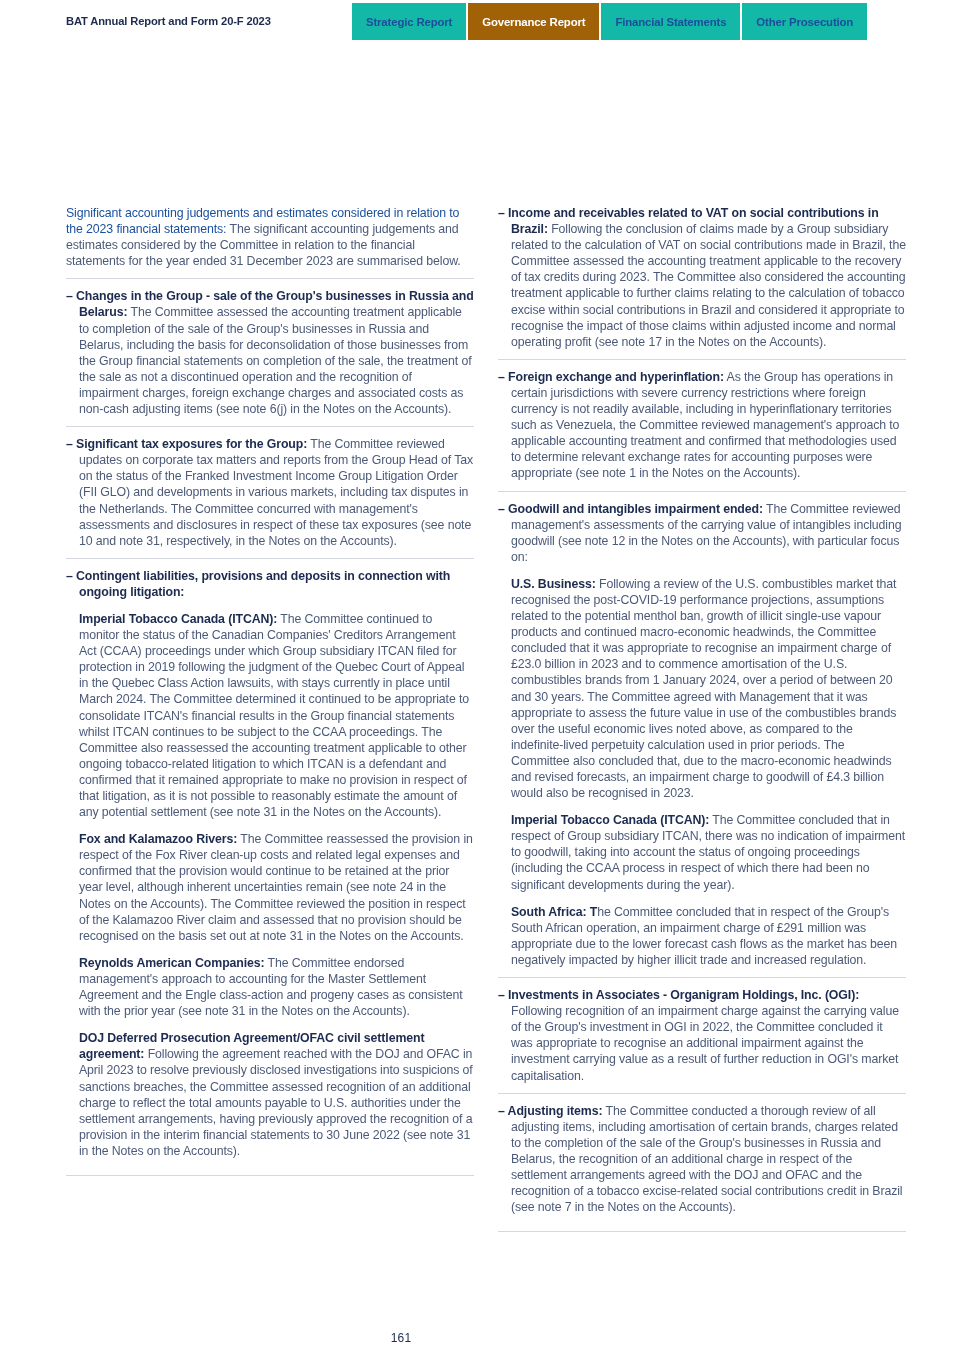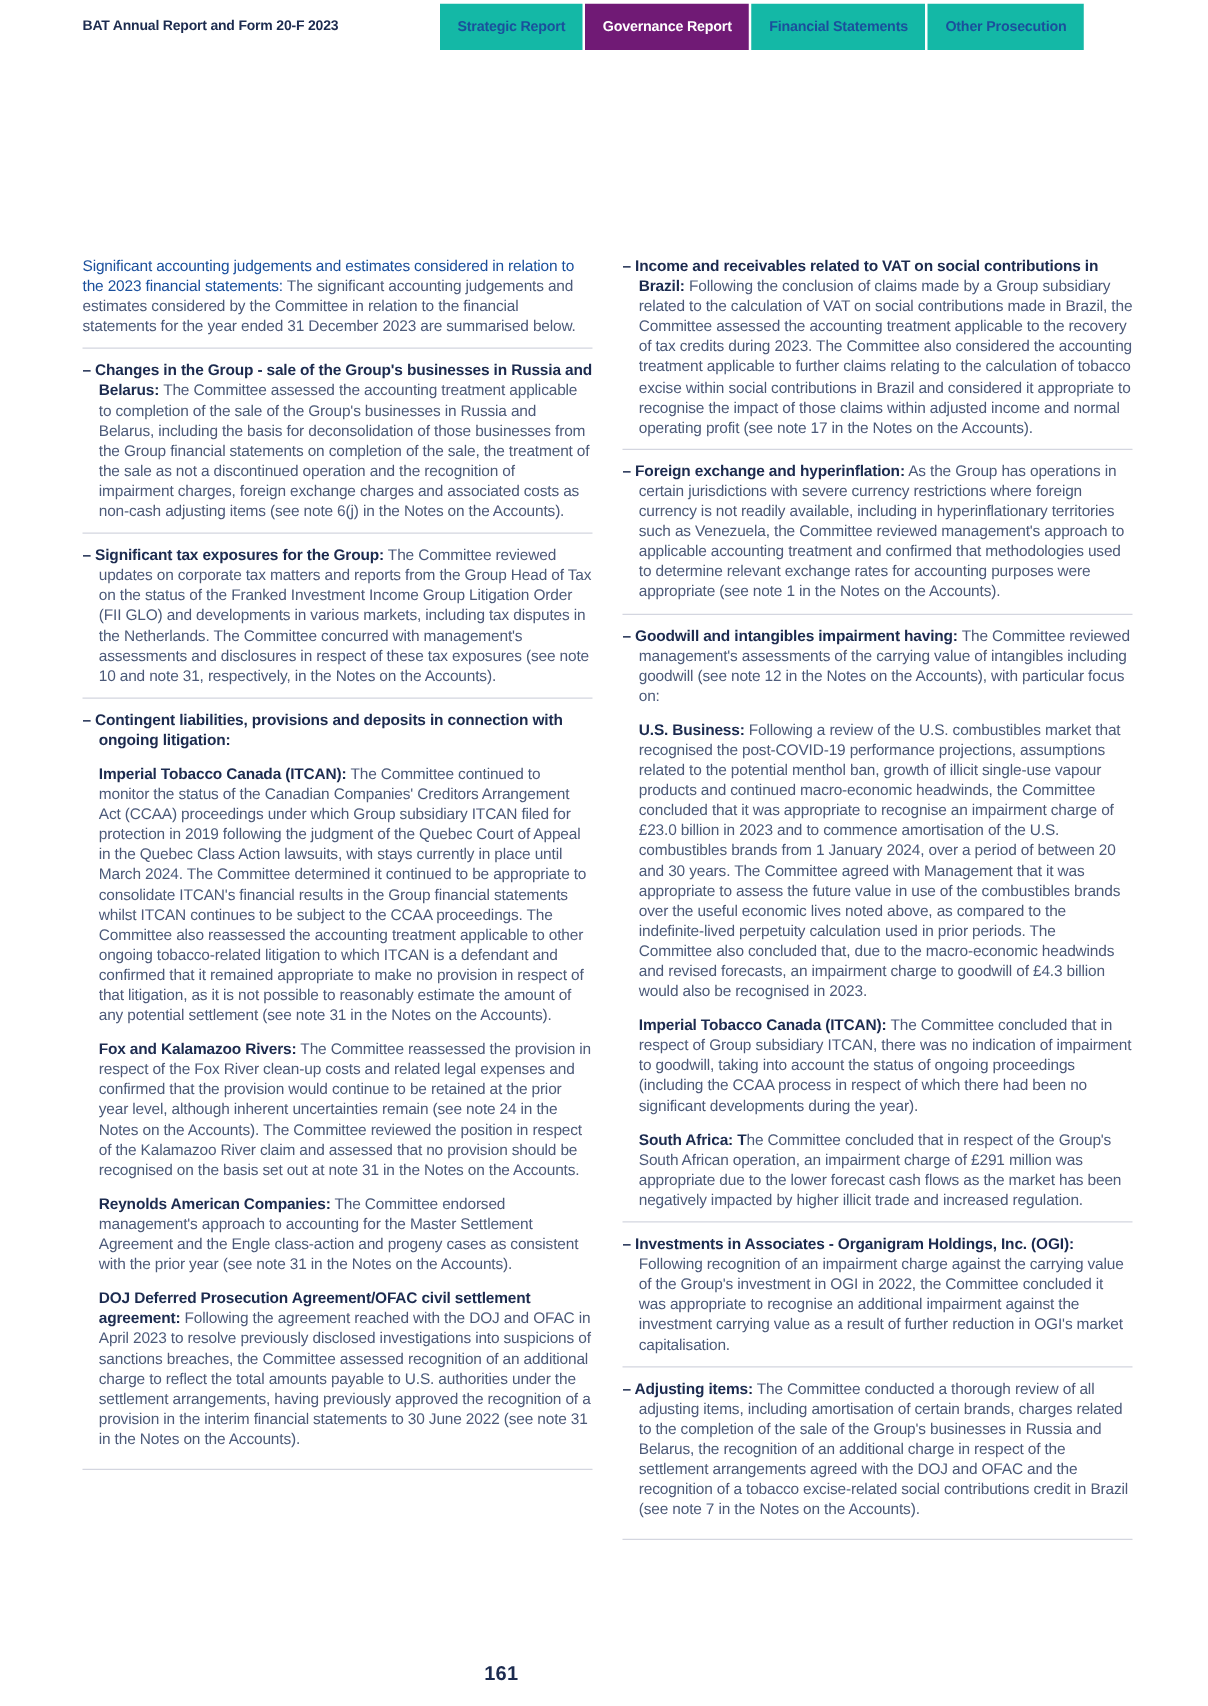--- a/index.html
+++ b/index.html
@@ -49,21 +49,21 @@
     font-weight: bold;
     letter-spacing: -0.15px;
     white-space: nowrap;
     box-sizing: border-box;
   }
   .tab.inactive {
     background: #14b8a6;
     color: #1a4f9c;
   }
   .tab.active {
-    background: #701a75;
+    background: #a16207;
     color: #ffffff;
   }
 
   
   #columns {
     position: absolute;
     top: 205px;
     left: 66px;
     width: 840px;
     display: flex;
@@ -119,22 +119,22 @@
     color: #1a4f9c;
   }
 
   
   #page-number {
     position: absolute;
     left: 0;
     top: 1331px;
     width: 802px;
     text-align: center;
-    font-size: 16px;
-    font-weight: bold;
+    font-size: 12px;
+    font-weight: normal;
     color: #1c2b4f;
     letter-spacing: 0.2px;
   }
 </style>
 </head>
 <body>
 
 <div id="header">
   <div id="doc-title">BAT Annual Report and Form 20-F 2023</div>
   <div id="tabbar">
@@ -175,21 +175,21 @@
 
     <div class="block">
       <p class="para bullet"><span class="dash">– </span><b class="lead">Income and receivables related to VAT on social contributions in Brazil:</b><span> Following the conclusion of claims made by a Group subsidiary related to the calculation of VAT on social contributions made in Brazil, the Committee assessed the accounting treatment applicable to the recovery of tax credits during 2023. The Committee also considered the accounting treatment applicable to further claims relating to the calculation of tobacco excise within social contributions in Brazil and considered it appropriate to recognise the impact of those claims within adjusted income and normal operating profit (see note 17 in the Notes on the Accounts).</span></p>
     </div>
 
     <div class="block ruled">
       <p class="para bullet"><span class="dash">– </span><b class="lead">Foreign exchange and hyperinflation:</b><span> As the Group has operations in certain jurisdictions with severe currency restrictions where foreign currency is not readily available, including in hyperinflationary territories such as Venezuela, the Committee reviewed management's approach to applicable accounting treatment and confirmed that methodologies used to determine relevant exchange rates for accounting purposes were appropriate (see note 1 in the Notes on the Accounts).</span></p>
     </div>
 
     <div class="block ruled">
-      <p class="para bullet"><span class="dash">– </span><b class="lead">Goodwill and intangibles impairment having:</b><span> The Committee reviewed management's assessments of the carrying value of intangibles including goodwill (see note 12 in the Notes on the Accounts), with particular focus on:</span></p>
+      <p class="para bullet"><span class="dash">– </span><b class="lead">Goodwill and intangibles impairment ended:</b><span> The Committee reviewed management's assessments of the carrying value of intangibles including goodwill (see note 12 in the Notes on the Accounts), with particular focus on:</span></p>
       <p class="para sub"><b class="lead">U.S. Business:</b><span> Following a review of the U.S. combustibles market that recognised the post-COVID-19 performance projections, assumptions related to the potential menthol ban, growth of illicit single-use vapour products and continued macro-economic headwinds, the Committee concluded that it was appropriate to recognise an impairment charge of £23.0 billion in 2023 and to commence amortisation of the U.S. combustibles brands from 1 January 2024, over a period of between 20 and 30 years. The Committee agreed with Management that it was appropriate to assess the future value in use of the combustibles brands over the useful economic lives noted above, as compared to the indefinite-lived perpetuity calculation used in prior periods. The Committee also concluded that, due to the macro-economic headwinds and revised forecasts, an impairment charge to goodwill of £4.3 billion would also be recognised in 2023.</span></p>
       <p class="para sub"><b class="lead">Imperial Tobacco Canada (ITCAN):</b><span> The Committee concluded that in respect of Group subsidiary ITCAN, there was no indication of impairment to goodwill, taking into account the status of ongoing proceedings (including the CCAA process in respect of which there had been no significant developments during the year).</span></p>
       <p class="para sub"><b class="lead">South Africa: T</b><span>he Committee concluded that in respect of the Group's South African operation, an impairment charge of £291 million was appropriate due to the lower forecast cash flows as the market has been negatively impacted by higher illicit trade and increased regulation.</span></p>
     </div>
 
     <div class="block ruled">
       <p class="para bullet"><span class="dash">– </span><b class="lead">Investments in Associates - Organigram Holdings, Inc. (OGI):</b><span> Following recognition of an impairment charge against the carrying value of the Group's investment in OGI in 2022, the Committee concluded it was appropriate to recognise an additional impairment against the investment carrying value as a result of further reduction in OGI's market capitalisation.</span></p>
     </div>
 
     <div class="block ruled closing">

